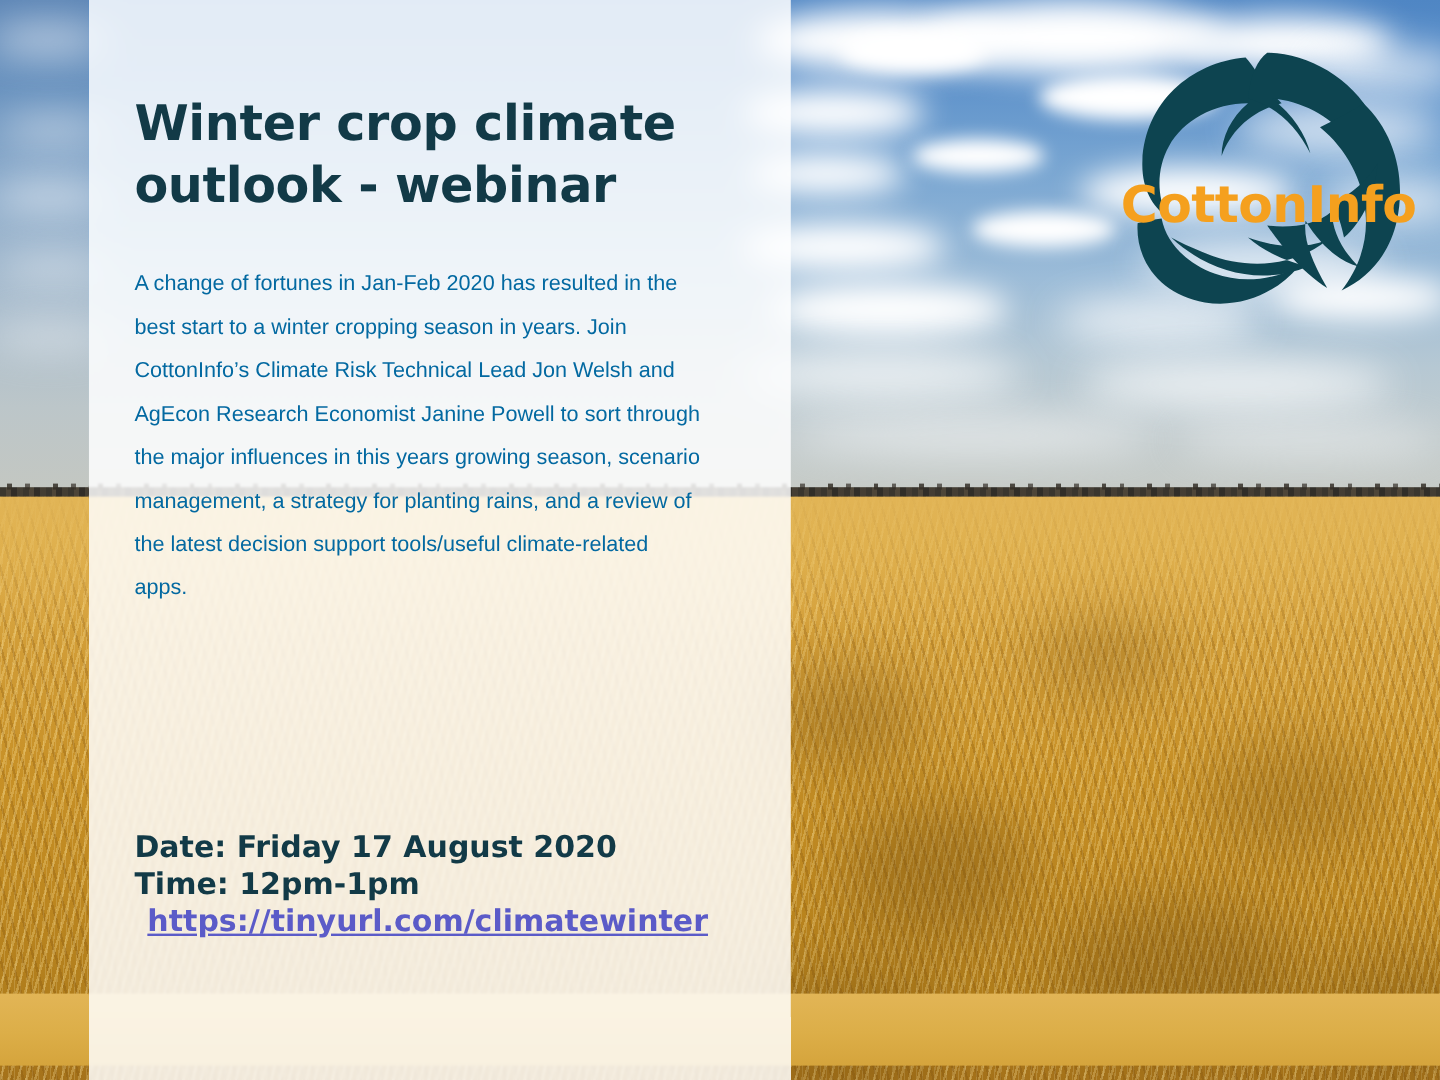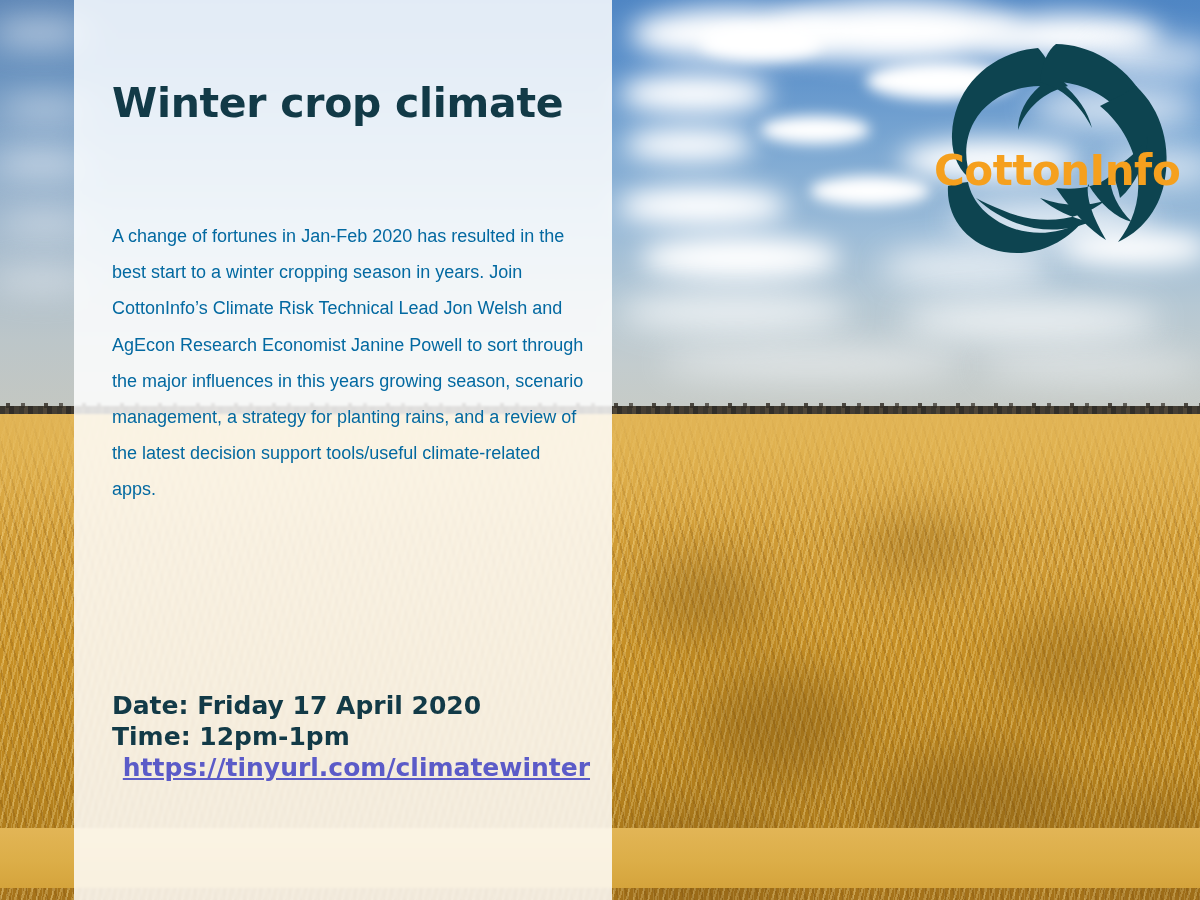--- a/index.html
+++ b/index.html
@@ -105,20 +105,21 @@
     position:absolute;left:0;top:0;width:100%;height:120px;
     background:linear-gradient(to bottom,rgba(226,181,86,.92),rgba(226,181,86,0));
   }
   .shadow-blob{position:absolute;border-radius:50%;background:#6d4a10;filter:blur(26px);}
 
   
   .panel{
     position:absolute;left:74px;top:0;width:538px;height:900px;
     background:rgba(255,255,255,.84);
     backdrop-filter:blur(1px);
+    padding-left:47px;
   }
 
   .panel-inner{
     position:absolute;left:38px;top:0;width:478px;height:900px;
   }
 
   
   .title{
     position:absolute;left:0;top:78px;width:470px;
     font-size:41px;line-height:51px;
@@ -223,26 +224,27 @@
       <div class="field-far"></div>
       <div class="field-fade"></div>
     </div>
   </div>
 
   <div class="panel">
     <div class="panel-inner">
 
       <div class="title">
         <span>Winter crop climate</span>
+        <span>outlook - webinar</span>
       </div>
 
       <div class="body">A change of fortunes in Jan-Feb 2020 has resulted in the best start to a winter cropping season in years. Join CottonInfo’s Climate Risk Technical Lead Jon Welsh and AgEcon Research Economist Janine Powell to sort through the major influences in this years growing season, scenario management, a strategy for planting rains, and a review of the latest decision support tools/useful climate-related apps.</div>
 
       <div class="details">
-        <div>Date: Friday 17 April 2020</div>
+        <div>Date: Friday 17 August 2020</div>
         <div>Time: 12pm-1pm</div>
         <a class="reg-link" href="#">https://tinyurl.com/climatewinter</a>
       </div>
 
     </div>
   </div>
 
   <div class="logo">
     <svg viewBox="0 0 250 225">
       <g fill="#0d4450">

